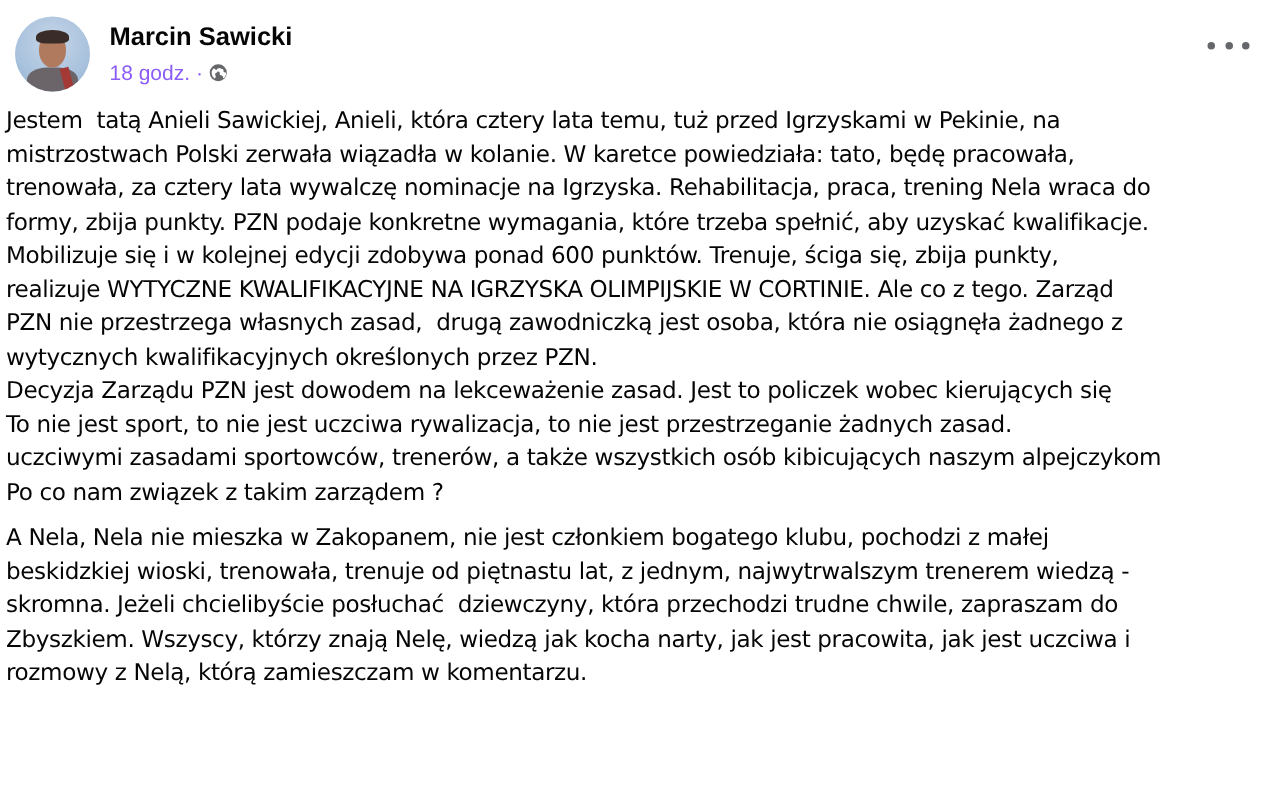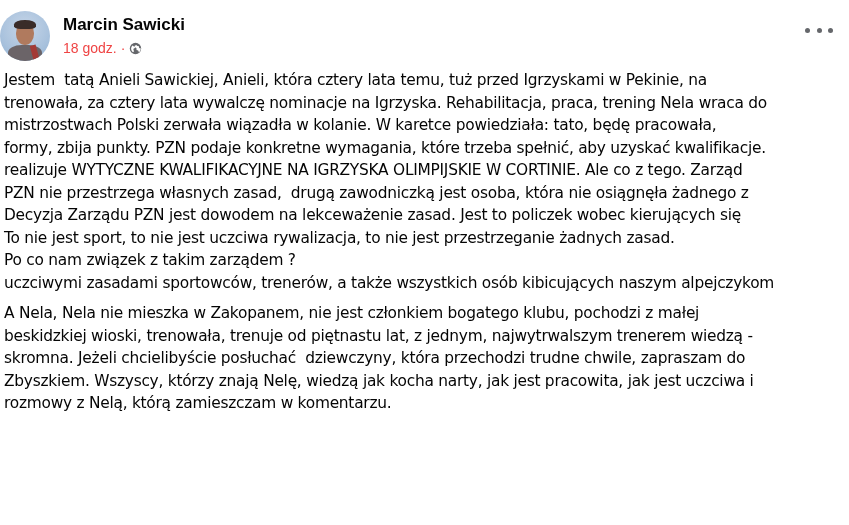--- a/index.html
+++ b/index.html
@@ -15,21 +15,21 @@
       font-family: "DejaVu Sans", "Liberation Sans", sans-serif;
       color: #050505;
     }
     .post {
       position: absolute;
       left: 0; top: 0;
       width: 849px; height: 525px;
     }
     .header {
       position: absolute;
-      left: 0; top: 10px;
+      left: 10px; top: 10px;
       height: 52px;
       display: flex;
       align-items: center;
     }
     .avatar {
       width: 50px; height: 50px;
       border-radius: 50%;
       overflow: hidden;
       position: relative;
       background: radial-gradient(circle at 50% 35%, #c7d6e8 0%, #a9c2dd 60%, #8fb0d2 100%);
@@ -76,21 +76,21 @@
       line-height: 20px;
       color: #050505;
       white-space: nowrap;
     }
     .subline {
       margin-top: 4px;
       display: flex;
       align-items: center;
       font-family: "Liberation Sans", sans-serif;
       font-size: 14px;
-      color: #ef4444;
+      color: #8b5cf6;
       line-height: 18px;
     }
     .dot-sep { margin: 0 4px; }
     .globe {
       width: 13px; height: 13px;
       display: inline-block;
     }
     .more-btn {
       position: absolute;
       right: 16px; top: 22px;
@@ -151,29 +151,31 @@
 
   <div class="more-btn">
     <span></span>
     <span></span>
     <span></span>
   </div>
 
   <div class="content">
     <div class="paragraph">
       <div class="line">Jestem  tatą Anieli Sawickiej, Anieli, która cztery lata temu, tuż przed Igrzyskami w Pekinie, na</div>
+      <div class="line">mistrzostwach Polski zerwała wiązadła w kolanie. W karetce powiedziała: tato, będę pracowała,</div>
       <div class="line">trenowała, za cztery lata wywalczę nominacje na Igrzyska. Rehabilitacja, praca, trening Nela wraca do</div>
-      <div class="line">mistrzostwach Polski zerwała wiązadła w kolanie. W karetce powiedziała: tato, będę pracowała,</div>
       <div class="line">formy, zbija punkty. PZN podaje konkretne wymagania, które trzeba spełnić, aby uzyskać kwalifikacje.</div>
+      <div class="line">Mobilizuje się i w kolejnej edycji zdobywa ponad 600 punktów. Trenuje, ściga się, zbija punkty,</div>
       <div class="line">realizuje WYTYCZNE KWALIFIKACYJNE NA IGRZYSKA OLIMPIJSKIE W CORTINIE. Ale co z tego. Zarząd</div>
       <div class="line">PZN nie przestrzega własnych zasad,  drugą zawodniczką jest osoba, która nie osiągnęła żadnego z</div>
+      <div class="line">wytycznych kwalifikacyjnych określonych przez PZN.</div>
       <div class="line">Decyzja Zarządu PZN jest dowodem na lekceważenie zasad. Jest to policzek wobec kierujących się</div>
       <div class="line">To nie jest sport, to nie jest uczciwa rywalizacja, to nie jest przestrzeganie żadnych zasad.</div>
+      <div class="line">uczciwymi zasadami sportowców, trenerów, a także wszystkich osób kibicujących naszym alpejczykom</div>
       <div class="line">Po co nam związek z takim zarządem ?</div>
-      <div class="line">uczciwymi zasadami sportowców, trenerów, a także wszystkich osób kibicujących naszym alpejczykom</div>
     </div>
     <div class="para-gap"></div>
     <div class="paragraph">
       <div class="line">A Nela, Nela nie mieszka w Zakopanem, nie jest członkiem bogatego klubu, pochodzi z małej</div>
       <div class="line">beskidzkiej wioski, trenowała, trenuje od piętnastu lat, z jednym, najwytrwalszym trenerem wiedzą -</div>
       <div class="line">skromna. Jeżeli chcielibyście posłuchać  dziewczyny, która przechodzi trudne chwile, zapraszam do</div>
       <div class="line">Zbyszkiem. Wszyscy, którzy znają Nelę, wiedzą jak kocha narty, jak jest pracowita, jak jest uczciwa i</div>
       <div class="line">rozmowy z Nelą, którą zamieszczam w komentarzu.</div>
     </div>
   </div>

